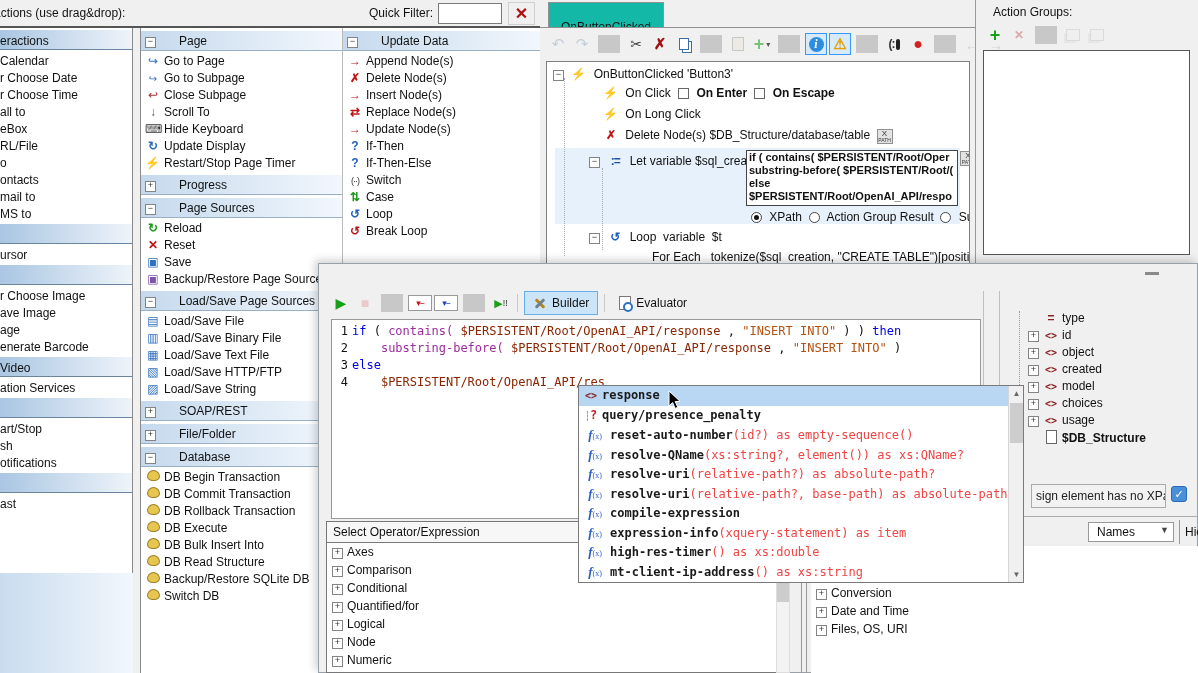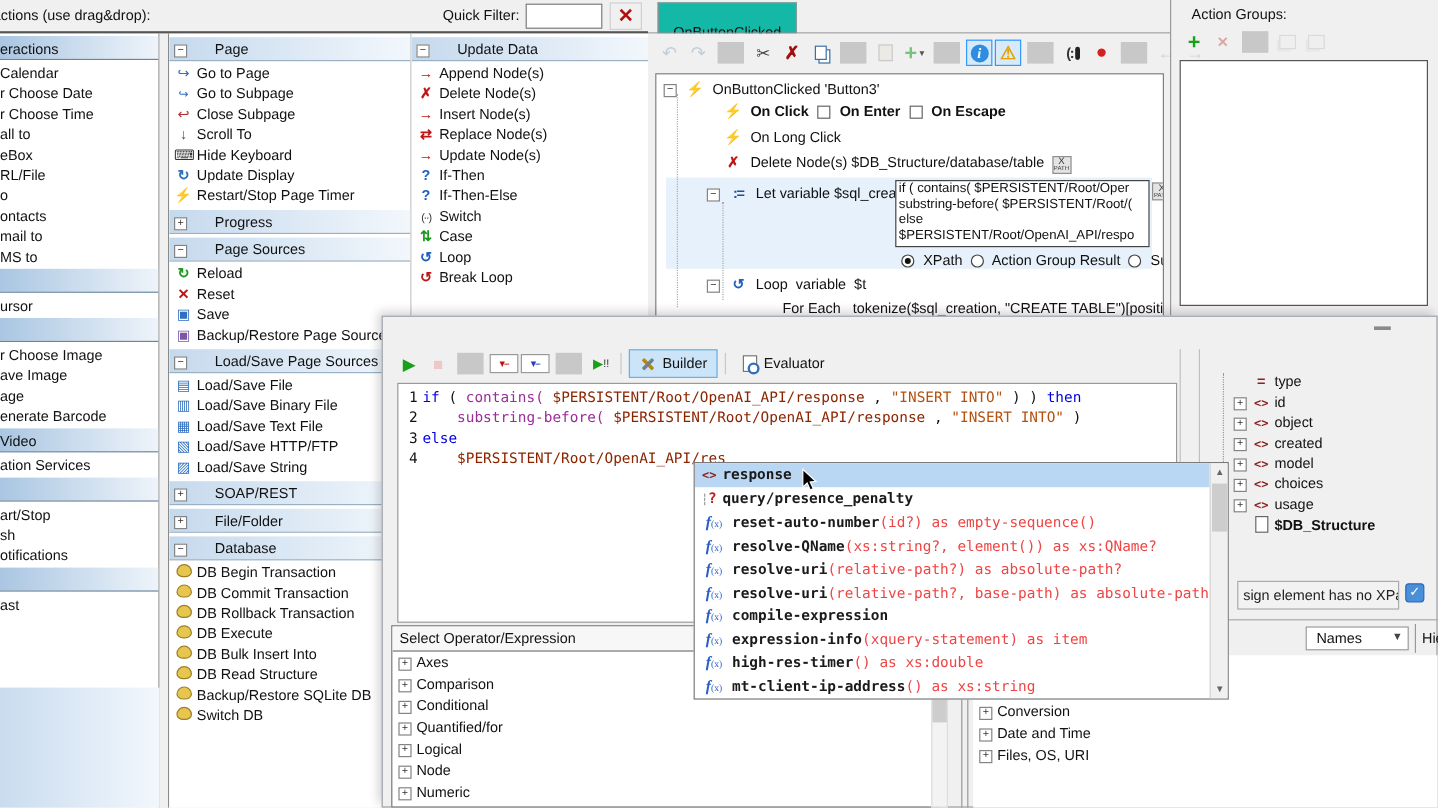--- a/index.html
+++ b/index.html
@@ -137,21 +137,21 @@
   .guide { position:absolute; border-left:1px dotted #aaa; width:0; }
   .checkbox { display:inline-block; width:11px; height:11px; border:1px solid #666; background:#fff; vertical-align:-2px; margin:0 4px;}
   .radio { display:inline-block; width:11px; height:11px; border:1px solid #444; border-radius:50%; background:#fff; vertical-align:-2px; margin-right:4px; position:relative;}
   .radio.sel::after { content:""; position:absolute; left:2px; top:2px; width:5px; height:5px; border-radius:50%; background:#111; }
   .xpath-icon { display:inline-block; width:16px; height:15px; background:#e3e3e3; border:1px solid #909090;
     text-align:center; vertical-align:-3px; margin-left:3px; color:#333;}
   .xpath-icon::before{content:"X";display:block;font-size:8px;line-height:8px}
   .xpath-icon::after{content:"PATH";display:block;font-size:5px;line-height:5px}
   #let-highlight { position:absolute; left:8px; top:86px; width:405px; height:76px; background:#e7f1fb; }
   #let-box { position:absolute; left:199px; top:88px; width:212px; height:56px; background:#fff; border:1px solid #444;
-    font-size:11px; line-height:13px; overflow:hidden; padding-left:2px;}
+    font-size:11px; line-height:13px; overflow:hidden; padding-left:2px;font-weight:bold;}
 
   
   #dialog { left:318px; top:263px; width:880px; height:410px; background:#f0f0f0; border:1px solid #9aa0a8;
     box-shadow:-3px -3px 8px rgba(0,0,0,.18); }
   #dlg-title { position:absolute; left:0; top:0; width:100%; height:24px; padding:4px 8px; }
   .actiongroup-ref-icon { display:inline-block; width:14px; height:14px; border:1px solid #888; background:#fff;
     text-align:center; vertical-align:-3px; margin-right:6px;}
   .actiongroup-ref-icon::before{content:"↺";color:#2060c0;font-size:10px;line-height:12px;display:block}
   #dlg-min { position:absolute; right:38px; top:8px; width:14px; height:3px; background:#8a8a8a; }
   #dlg-toolbar { position:absolute; left:10px; top:26px; display:flex; align-items:center; height:26px; }
@@ -555,21 +555,21 @@
     <div class="guide" style="left:17px;top:16px;height:178px"></div>
     <div class="guide" style="left:55px;top:106px;height:82px"></div>
 
     <div class="trow" style="left:6px;top:5px">
       <span class="minus-box"></span>
       <span class="icn lightning-icon"></span>
       <span>OnButtonClicked 'Button3'</span>
     </div>
     <div class="trow" style="left:56px;top:24px">
       <span class="icn lightning-icon"></span>
-      <span style="font-weight:bold">On Click</span>
+      <span style="font-weight:normal">On Click</span>
       <span class="checkbox"></span>
       <span style="font-weight:bold">On Enter</span>
       <span class="checkbox"></span>
       <span style="font-weight:bold">On Escape</span>
     </div>
     <div class="trow" style="left:56px;top:45px">
       <span class="icn lightning-icon"></span>
       <span>On Long Click</span>
     </div>
     <div class="trow" style="left:56px;top:66px">

